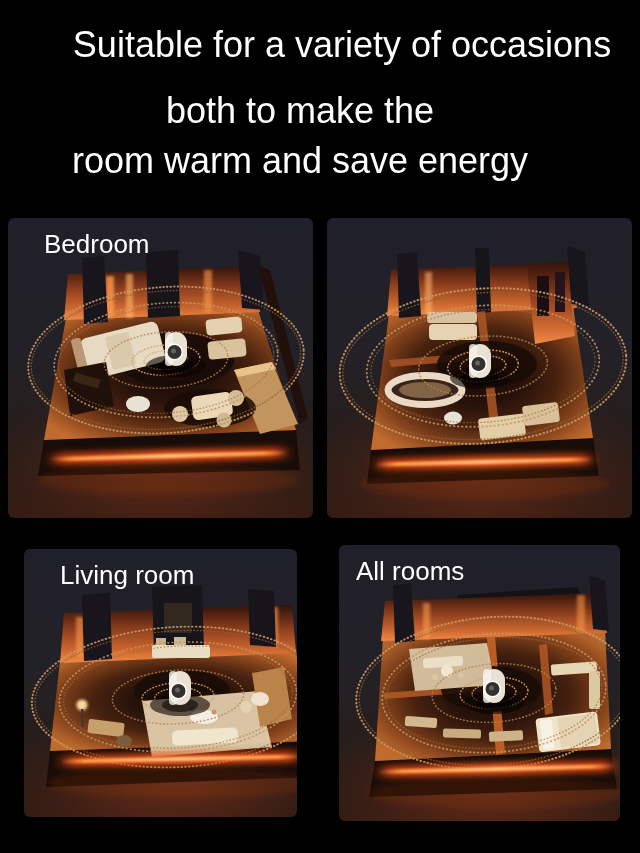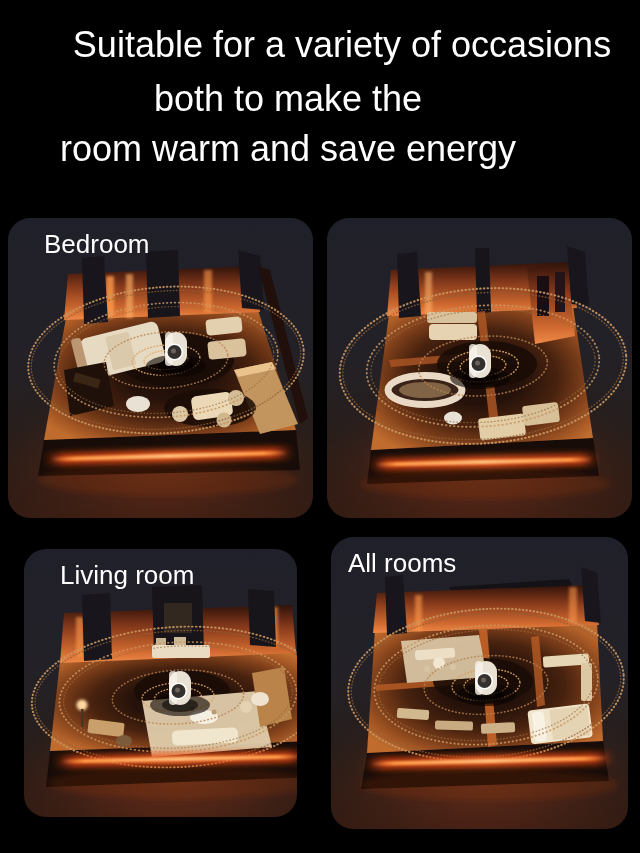--- a/index.html
+++ b/index.html
@@ -2,27 +2,27 @@
 <html><head>
 <meta charset="utf-8">
 <style>
   html,body{margin:0;padding:0;background:#000;}
   body{width:640px;height:853px;overflow:hidden;position:relative;
        font-family:"Liberation Sans",sans-serif;-webkit-font-smoothing:antialiased;}
 
   
   .title{position:absolute;top:20px;left:0;width:640px;text-align:center;
          color:#fff;font-size:36px;line-height:50px;font-weight:400;letter-spacing:0;padding-left:22px;}
-  .title .sub{width:524px;margin:4px;text-align:center;}
+  .title .sub{width:524px;margin:16px;text-align:center;}
 
   
   .grid{position:absolute;top:218px;left:8px;width:624px;
         display:grid;grid-template-columns:305px 305px;grid-template-rows:300px 300px;
         column-gap:14px;row-gap:15px;}
-  .panel{position:relative;border-radius:22px;overflow:hidden;
+  .panel{position:relative;border-radius:6px;overflow:hidden;
          background:
            radial-gradient(130% 70% at 50% 104%, rgba(92,38,20,.55) 0%, rgba(92,38,20,0) 60%),
            linear-gradient(180deg,#20202a 0%,#232127 45%,#281d18 80%,#2b1a13 100%);}
   .panel-label{position:absolute;top:10px;left:36px;z-index:3;
                color:#fff;font-size:26px;line-height:32px;font-weight:400;}
   .panel:nth-child(2n) .panel-label{left:17px;}
   .scene{position:absolute;inset:0;width:305px;height:300px;display:block;}
 </style>
 </head>
 <body>
@@ -227,21 +227,21 @@
       <g transform="translate(156,142)">
           <use href="#g-device"></use>
         </g>
       <g transform="translate(157,210) rotate(-1.2) scale(1.02,1)">
           <use href="#g-strip"></use>
         </g>
       <ellipse cx="158" cy="234" rx="135" ry="16" fill="rgba(190,60,20,0.16)" filter="url(#b4)"></ellipse>
     </svg>
   </figure>
 
-  <figure class="panel" style="margin:4px">
+  <figure class="panel" style="margin:12px">
     <figcaption class="panel-label">All rooms</figcaption>
     <svg class="scene" viewBox="0 0 305 300">
       <ellipse cx="152" cy="236" rx="205" ry="95" fill="url(#ambG)"></ellipse>
       <polygon points="118,50 238,42 252,70 130,80" fill="#141216"></polygon>
       <rect x="150" y="58" width="10" height="6" fill="#0d0b0e" transform="rotate(-3 155 61)"></rect>
       <polygon points="36,216 272,204 278,244 30,252" fill="#170c08"></polygon>
       <polygon points="44,92 266,84 272,204 36,216" fill="url(#floorG)"></polygon>
       <polygon points="46,56 264,48 268,88 42,96" fill="url(#wallG)"></polygon>
       <rect x="84" y="58" width="7" height="36" fill="#ff9a4c" opacity="0.6" filter="url(#b2)"></rect>
       <rect x="238" y="50" width="8" height="36" fill="#ff9a4c" opacity="0.55" filter="url(#b2)"></rect>

